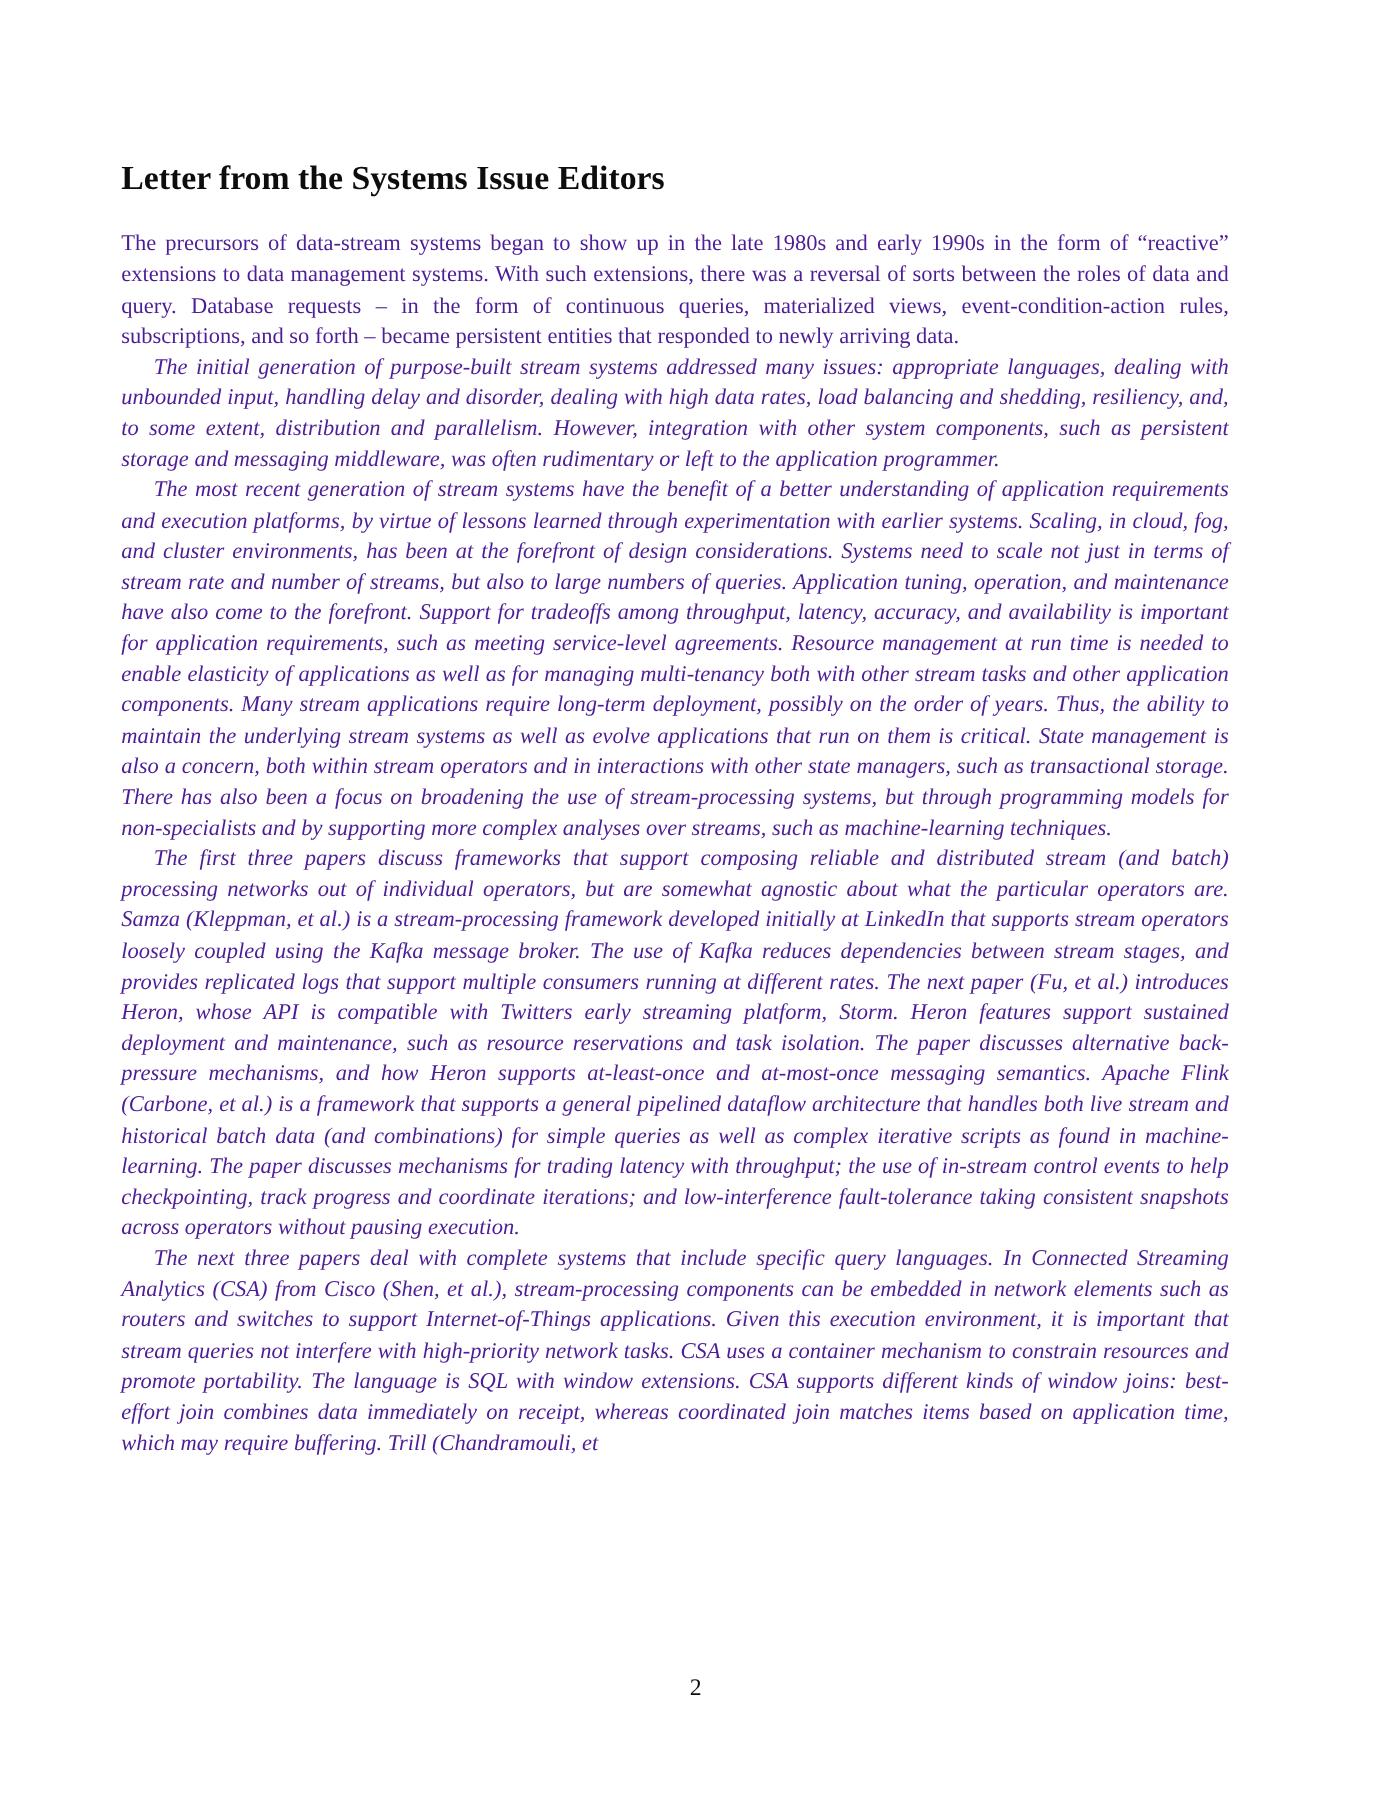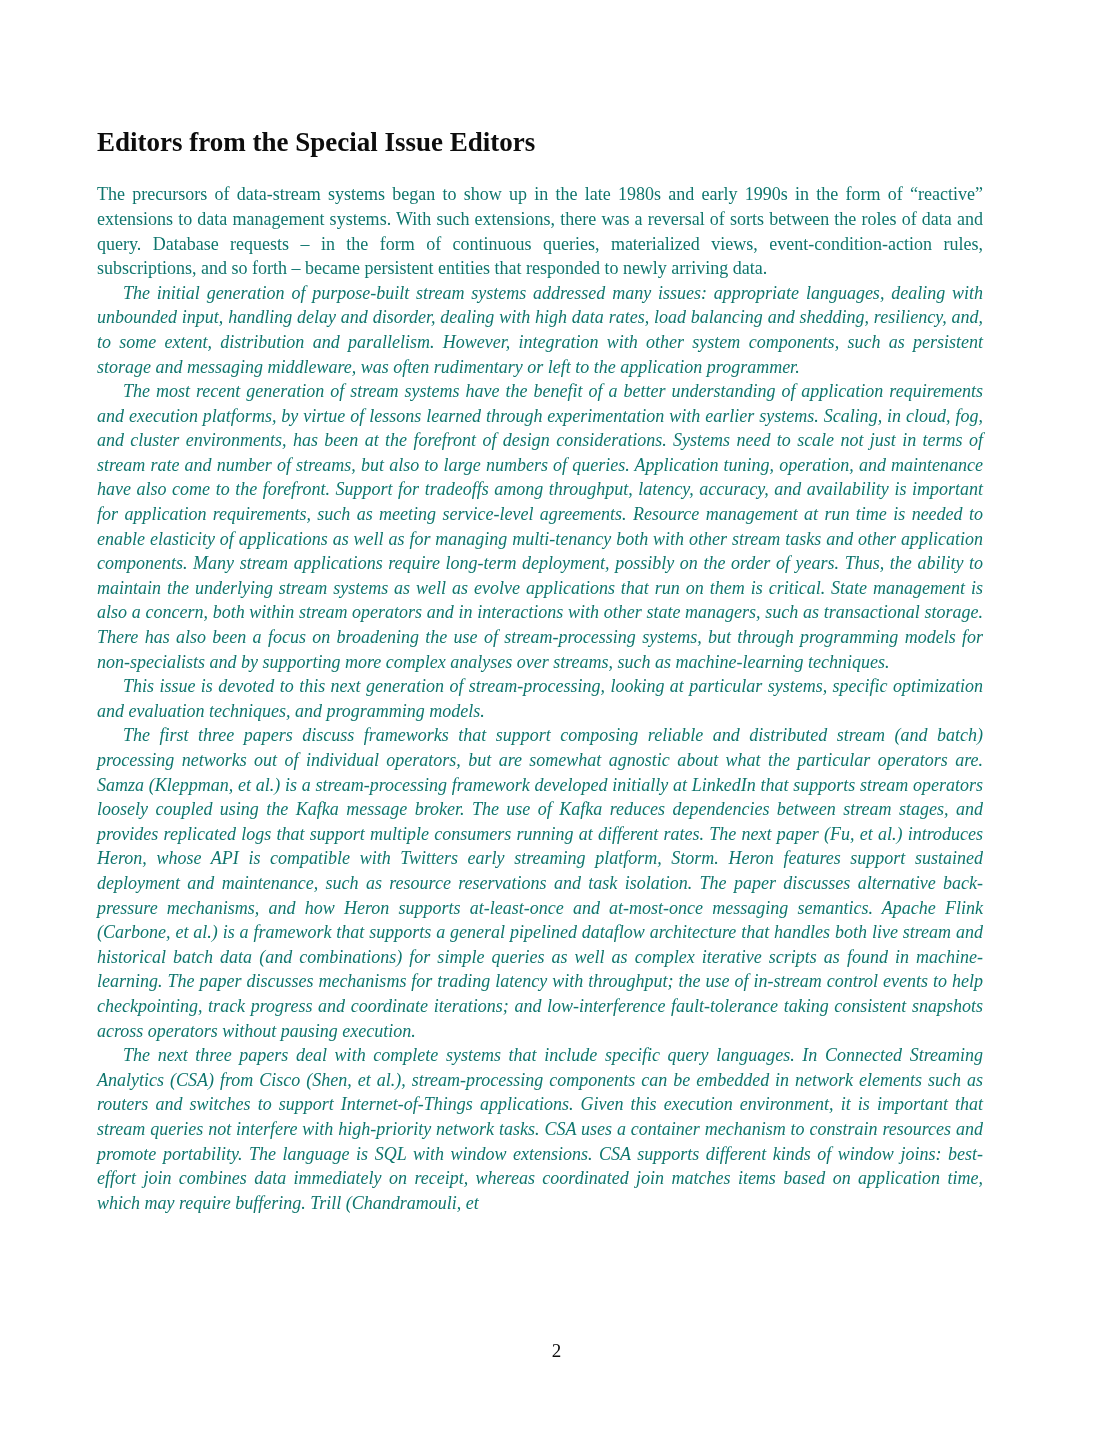--- a/index.html
+++ b/index.html
@@ -27,21 +27,21 @@
     font-weight: bold;
     line-height: 1.05;
     margin: 0 0 26px 0;
     color: #0d0d0d;
   }
   .para {
     font-size: 18px;
     line-height: 24.6px;
     text-align: justify;
     margin: 0;
-    color: #0f766e;
+    color: #4c1d95;
     hyphens: auto;
     -webkit-hyphens: auto;
   }
   .para.indent {
     text-indent: 26px;
     font-style: italic;
   }
   .pagenum {
     position: absolute;
     top: 1340px;
@@ -50,29 +50,28 @@
     text-align: center;
     font-size: 19px;
     color: #0d0d0d;
   }
 </style>
 </head>
 <body>
 
 <div class="page">
   <div class="text-block">
-    <h1 class="title">Editors from the Special Issue Editors</h1>
+    <h1 class="title">Letter from the Systems Issue Editors</h1>
 
     <p class="para">The precursors of data-stream systems began to show up in the late 1980s and early 1990s in the form of “reactive” extensions to data management systems. With such extensions, there was a reversal of sorts between the roles of data and query. Database requests – in the form of continuous queries, materialized views, event-condition-action rules, subscriptions, and so forth – became persistent entities that responded to newly arriving data.</p>
 
     <p class="para indent">The initial generation of purpose-built stream systems addressed many issues: appropriate languages, dealing with unbounded input, handling delay and disorder, dealing with high data rates, load balancing and shedding, resiliency, and, to some extent, distribution and parallelism. However, integration with other system components, such as persistent storage and messaging middleware, was often rudimentary or left to the application programmer.</p>
 
     <p class="para indent">The most recent generation of stream systems have the benefit of a better understanding of application requirements and execution platforms, by virtue of lessons learned through experimentation with earlier systems. Scaling, in cloud, fog, and cluster environments, has been at the forefront of design considerations. Systems need to scale not just in terms of stream rate and number of streams, but also to large numbers of queries. Application tuning, operation, and maintenance have also come to the forefront. Support for tradeoffs among throughput, latency, accuracy, and availability is important for application requirements, such as meeting service-level agreements. Resource management at run time is needed to enable elasticity of applications as well as for managing multi-tenancy both with other stream tasks and other application components. Many stream applications require long-term deployment, possibly on the order of years. Thus, the ability to maintain the underlying stream systems as well as evolve applications that run on them is critical. State management is also a concern, both within stream operators and in interactions with other state managers, such as transactional storage. There has also been a focus on broadening the use of stream-processing systems, but through programming models for non-specialists and by supporting more complex analyses over streams, such as machine-learning techniques.</p>
 
-    <p class="para indent">This issue is devoted to this next generation of stream-processing, looking at particular systems, specific optimization and evaluation techniques, and programming models.</p>
 
     <p class="para indent">The first three papers discuss frameworks that support composing reliable and distributed stream (and batch) processing networks out of individual operators, but are somewhat agnostic about what the particular operators are. Samza (Kleppman, et al.) is a stream-processing framework developed initially at LinkedIn that supports stream operators loosely coupled using the Kafka message broker. The use of Kafka reduces dependencies between stream stages, and provides replicated logs that support multiple consumers running at different rates. The next paper (Fu, et al.) introduces Heron, whose API is compatible with Twitters early streaming platform, Storm. Heron features support sustained deployment and maintenance, such as resource reservations and task isolation. The paper discusses alternative back-pressure mechanisms, and how Heron supports at-least-once and at-most-once messaging semantics. Apache Flink (Carbone, et al.) is a framework that supports a general pipelined dataflow architecture that handles both live stream and historical batch data (and combinations) for simple queries as well as complex iterative scripts as found in machine-learning. The paper discusses mechanisms for trading latency with throughput; the use of in-stream control events to help checkpointing, track progress and coordinate iterations; and low-interference fault-tolerance taking consistent snapshots across operators without pausing execution.</p>
 
     <p class="para indent">The next three papers deal with complete systems that include specific query languages. In Connected Streaming Analytics (CSA) from Cisco (Shen, et al.), stream-processing components can be embedded in network elements such as routers and switches to support Internet-of-Things applications. Given this execution environment, it is important that stream queries not interfere with high-priority network tasks. CSA uses a container mechanism to constrain resources and promote portability. The language is SQL with window extensions. CSA supports different kinds of window joins: best-effort join combines data immediately on receipt, whereas coordinated join matches items based on application time, which may require buffering. Trill (Chandramouli, et</p>
   </div>
 
   <div class="pagenum">2</div>
 </div>
 
 </body></html>

